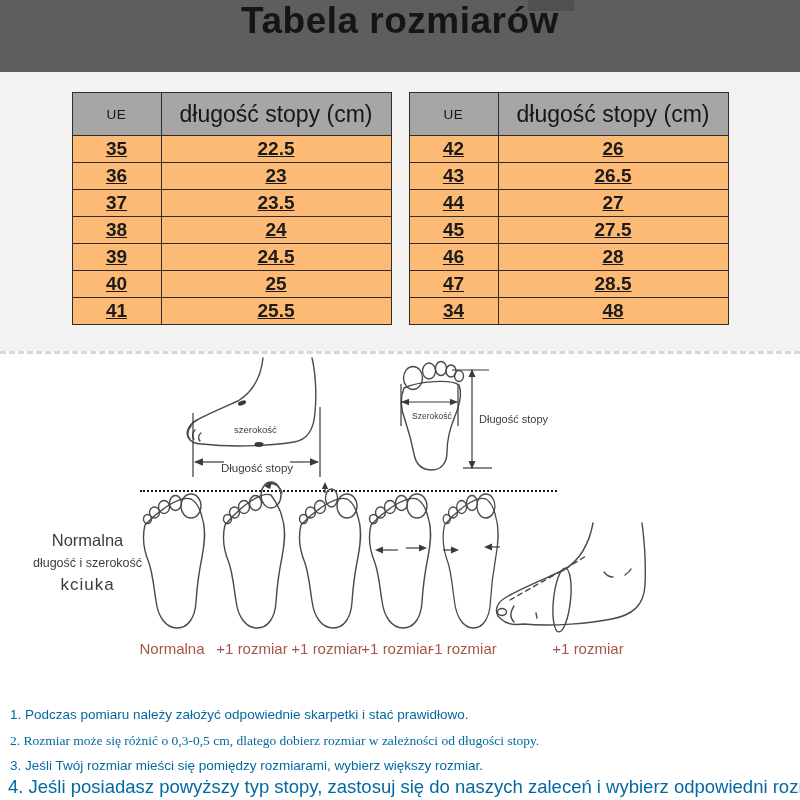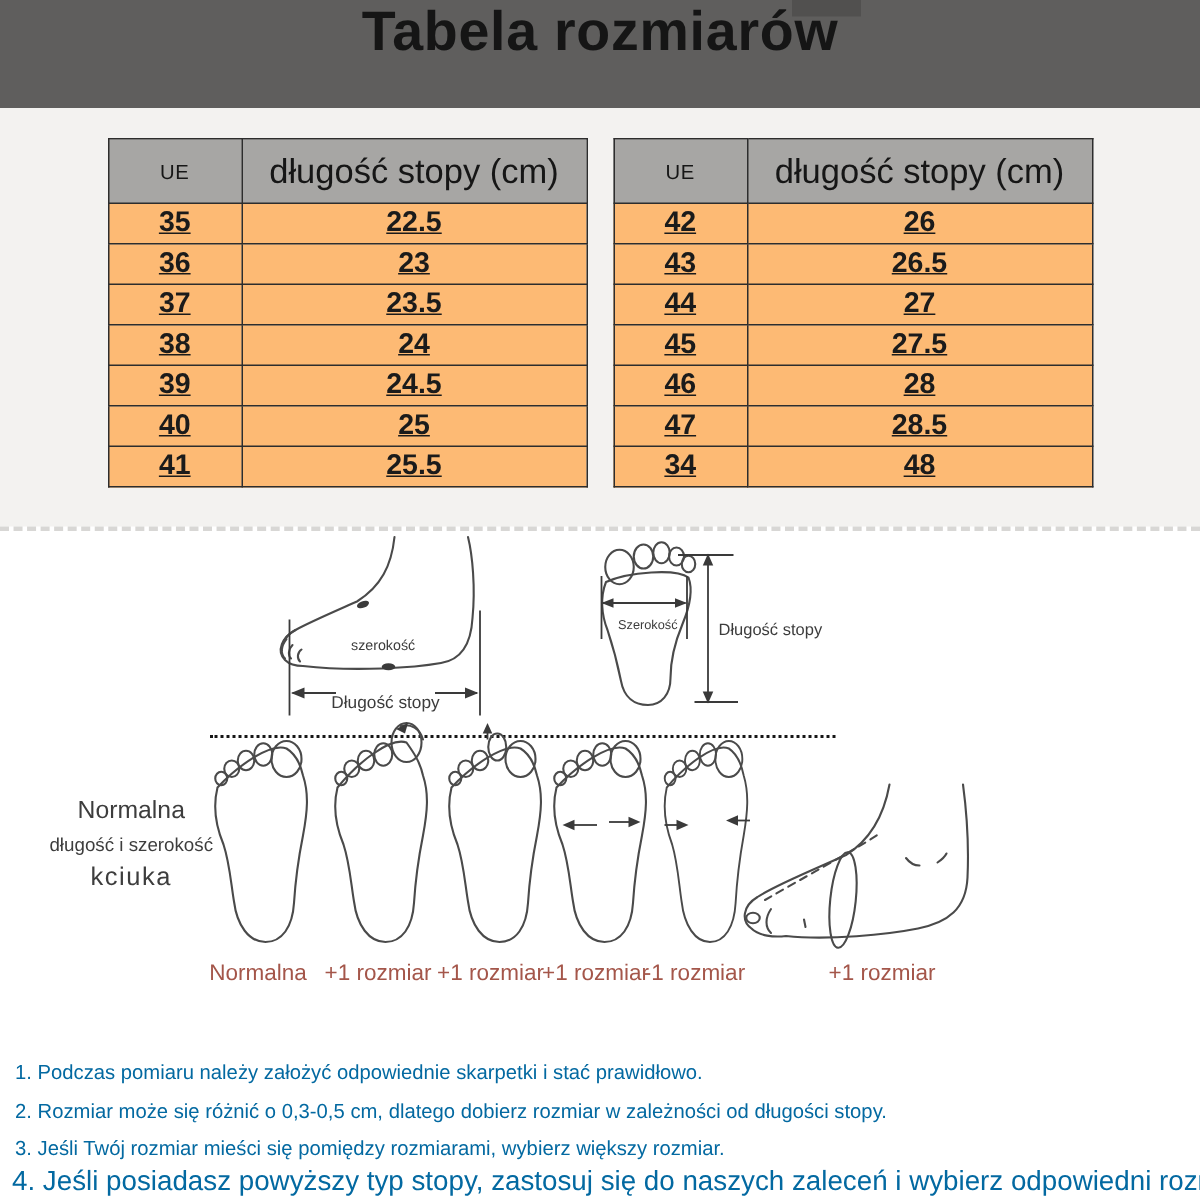--- a/index.html
+++ b/index.html
@@ -49,21 +49,21 @@
 
   .foot-label {
     position:absolute; top:640px; transform:translateX(-50%);
     font-size:15px; color:#a4564a; white-space:nowrap;
   }
   .fl-1 { left:172px; } .fl-2 { left:252px; } .fl-3 { left:327px; }
   .fl-4 { left:397px; } .fl-5 { left:463px; } .fl-6 { left:588px; }
 
   .note { position:absolute; left:10px; color:#0369a1; white-space:nowrap; }
   .note-1 { top:707px; font-size:13.5px; }
-  .note-2 { top:733px; font-size:13.5px; }
+  .note-2 { top:733px; font-size:13.5px;font-family:Liberation Serif, serif; }
   .note-3 { top:758px; font-size:13.5px; }
   .note-4 { top:776px; font-size:18.5px; left:8px; }
 </style>
 </head>
 <body>
 
 <div class="top-section">
   <div class="title-bar">
     <span class="title">Tabela rozmiarów</span>
   </div>

